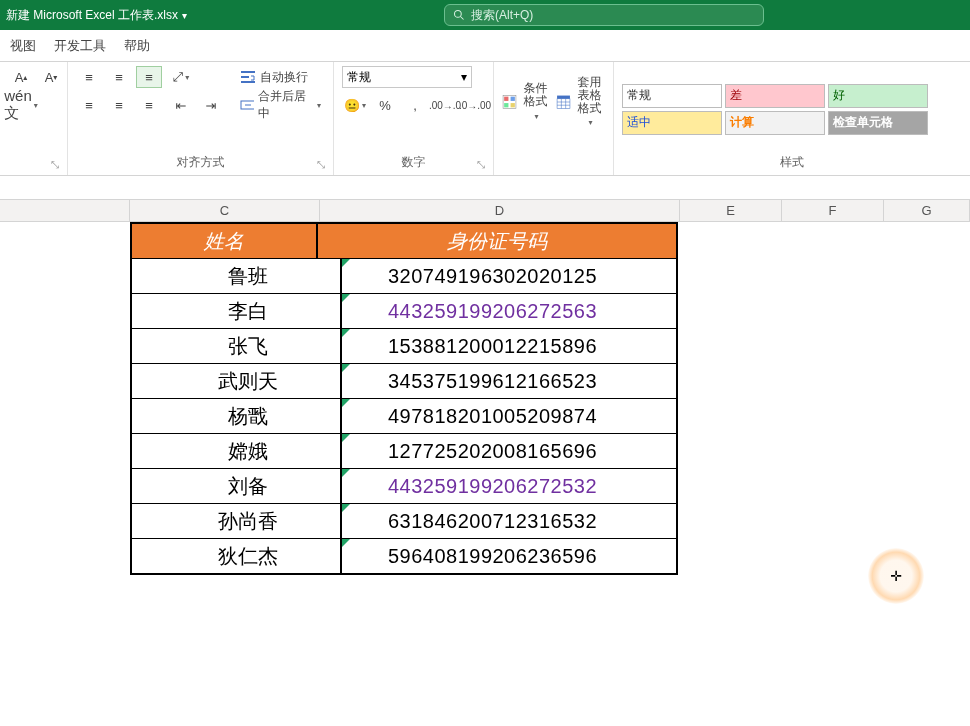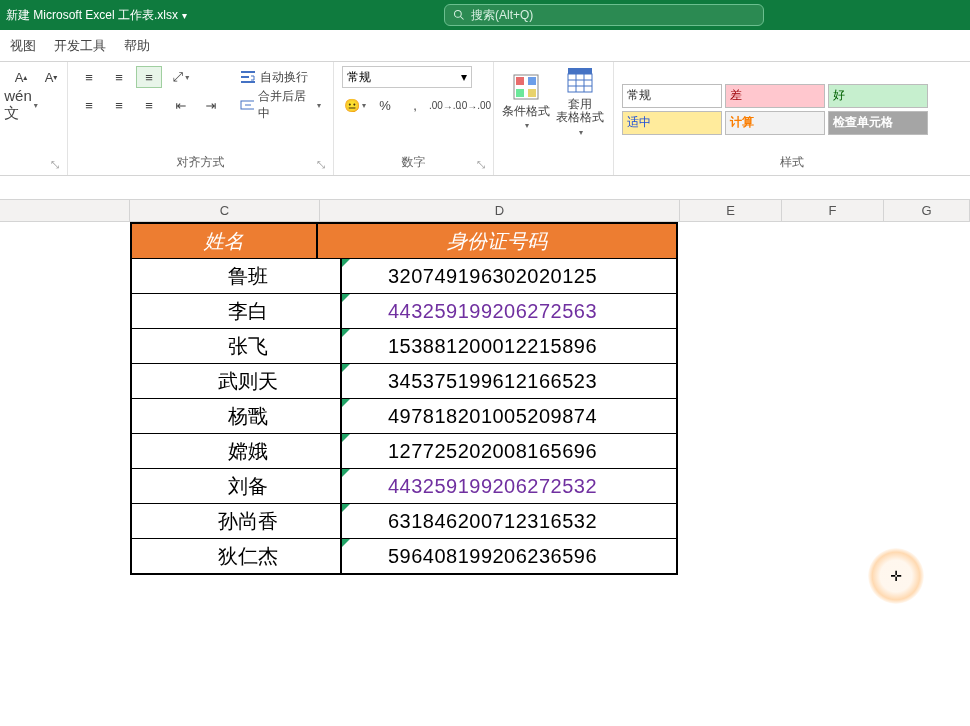--- a/index.html
+++ b/index.html
@@ -22,21 +22,21 @@
 .group-body { display: flex; gap: 6px; align-items: flex-start; flex: 1; }
 .group-label { text-align: center; font-size: 12px; color: #616161; padding: 2px 0; position: relative; }
 .group-label .launcher { position: absolute; right: 0; bottom: 2px; font-size: 10px; color: #8a8a8a; cursor: pointer; }
 .btncol { display: flex; flex-direction: column; gap: 6px; }
 .iconbtn { width: 26px; height: 22px; border: 1px solid transparent; background: #fff; display: flex; align-items: center; justify-content: center; font-size: 13px; color: #444; cursor: pointer; }
 .iconbtn.dd::after { content: "▾"; font-size: 8px; margin-left: 2px; color: #666; }
 .rowbtns { display: flex; gap: 4px; }
 .textbtn { height: 22px; display: flex; align-items: center; gap: 4px; font-size: 12px; color: #444; padding: 0 4px; cursor: pointer; }
 .textbtn.dd::after { content: "▾"; font-size: 8px; margin-left: 2px; color: #666; }
 .combo { width: 130px; height: 22px; border: 1px solid #c8c8c8; font-size: 12px; padding: 0 4px; display: flex; align-items: center; justify-content: space-between; cursor: pointer; }
-.bigbtn { display: flex; flex-direction: column; align-items: center; justify-content: center; width: 48px; height: 72px; font-size: 12px; color: #444; cursor: pointer; gap: 4px; }
+.bigbtn { display: flex; flex-direction: row; align-items: center; justify-content: center; width: 48px; height: 72px; font-size: 12px; color: #444; cursor: pointer; gap: 4px; }
 .bigbtn .bicon { width: 28px; height: 28px; }
 .bigbtn .lbl { text-align: center; line-height: 1.1; }
 .bigbtn.dd .lbl::after { content: "▾"; font-size: 8px; margin-left: 2px; color: #666; display: inline-block; }
 
 
 .styles-gallery { display: grid; grid-template-columns: repeat(3, 100px); grid-template-rows: repeat(2, 24px); gap: 3px; }
 .style-cell { border: 1px solid #bcbcbc; font-size: 12px; display: flex; align-items: center; padding: 0 4px; cursor: pointer; }
 .style-normal { background: #fff; color: #333; }
 .style-bad { background: #ffc7ce; color: #9c0006; }
 .style-good { background: #c6efce; color: #006100; }

